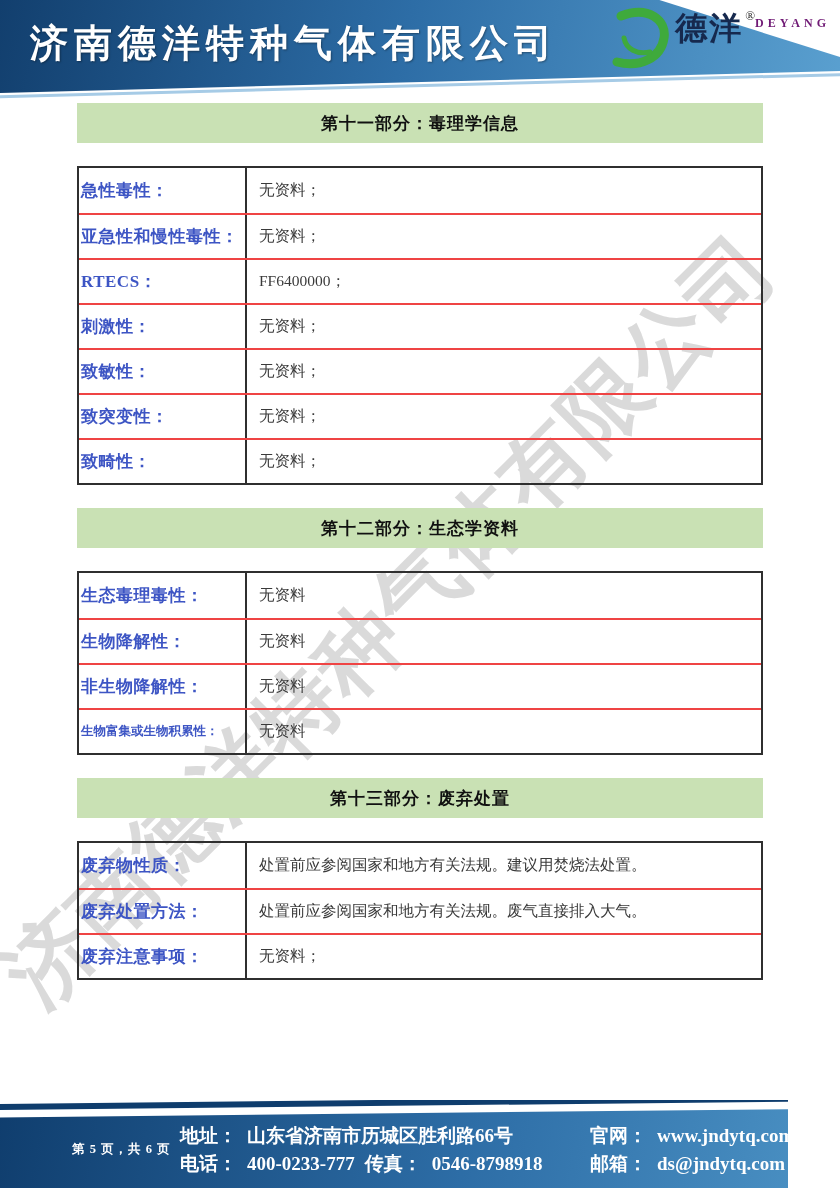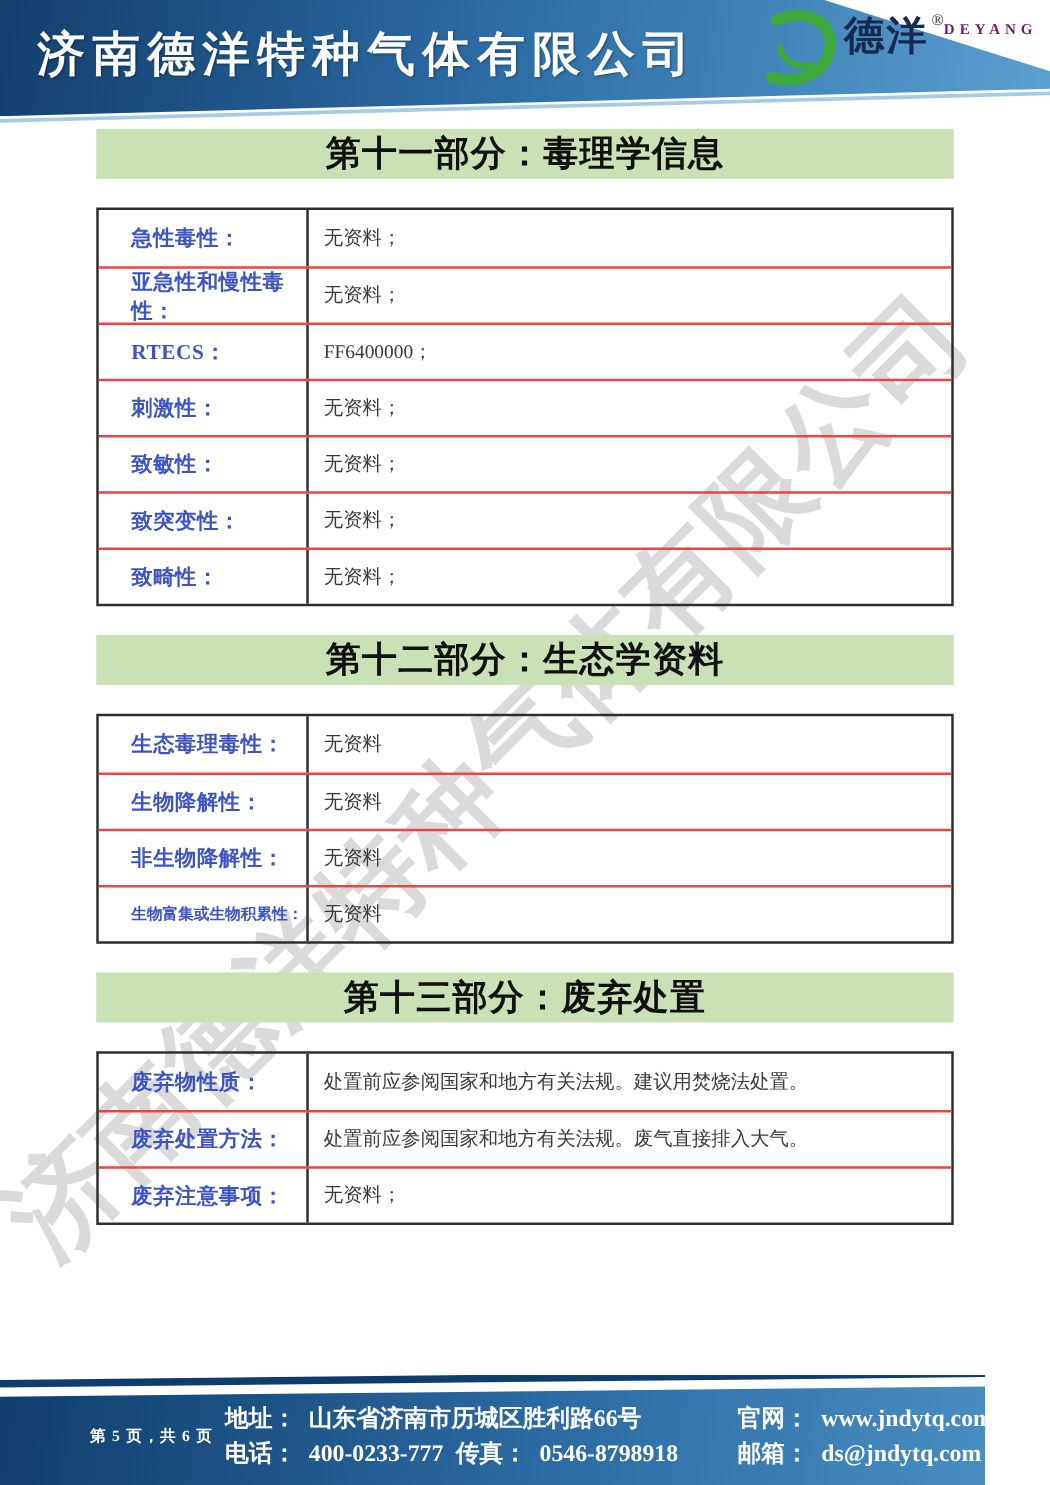--- a/index.html
+++ b/index.html
@@ -30,27 +30,27 @@
     transform:translate(-50%,-50%) rotate(-45deg);
     font-size:85px; color:rgba(167,167,167,.42); white-space:nowrap;
     font-weight:bold; letter-spacing:2px; pointer-events:none; }
 
   
   .content { position:relative; z-index:1; }
   .section-bar { margin:0 77px; height:40px; background:#c9e1b4;
     display:flex; align-items:center; justify-content:center; }
   .bar-1 { margin-top:3px; }
   .bar-2, .bar-3 { margin-top:23px; }
-  .section-title { font-size:28px; color:#111; letter-spacing:1px; font-weight:600; }
+  .section-title { font-size:17px; color:#111; letter-spacing:1px; font-weight:600; }
 
   .dtable { margin:23px 77px 0 77px; border:2px solid #2f2f2f; }
   .trow { display:flex; height:45px; border-top:2px solid #ef4444; }
   .trow:first-child { border-top:none; }
   .tlabel { width:168px; border-right:2px solid #2f2f2f; display:flex; align-items:center;
-    padding-left:26px; color:#3d55c4; font-size:17px; font-weight:600; letter-spacing:.5px; }
+    padding-left:2px; color:#3d55c4; font-size:17px; font-weight:600; letter-spacing:.5px; }
   .tlabel.small { font-size:12.5px; letter-spacing:0; }
   .tvalue { flex:1; display:flex; align-items:center; padding-left:12px;
     color:#3a3a3a; font-size:15.5px; }
 
   
   .footer { position:absolute; left:0; bottom:0; width:788px; height:88px;
     overflow:hidden; z-index:5; background:#fff; }
   .footer-navy { position:absolute; top:4px; left:-5px; width:845px; height:6px;
     background:#0f3d6d; transform:rotate(-0.6deg); transform-origin:left center; }
   .footer-main { position:absolute; top:13px; left:-10px; width:860px; height:90px;

